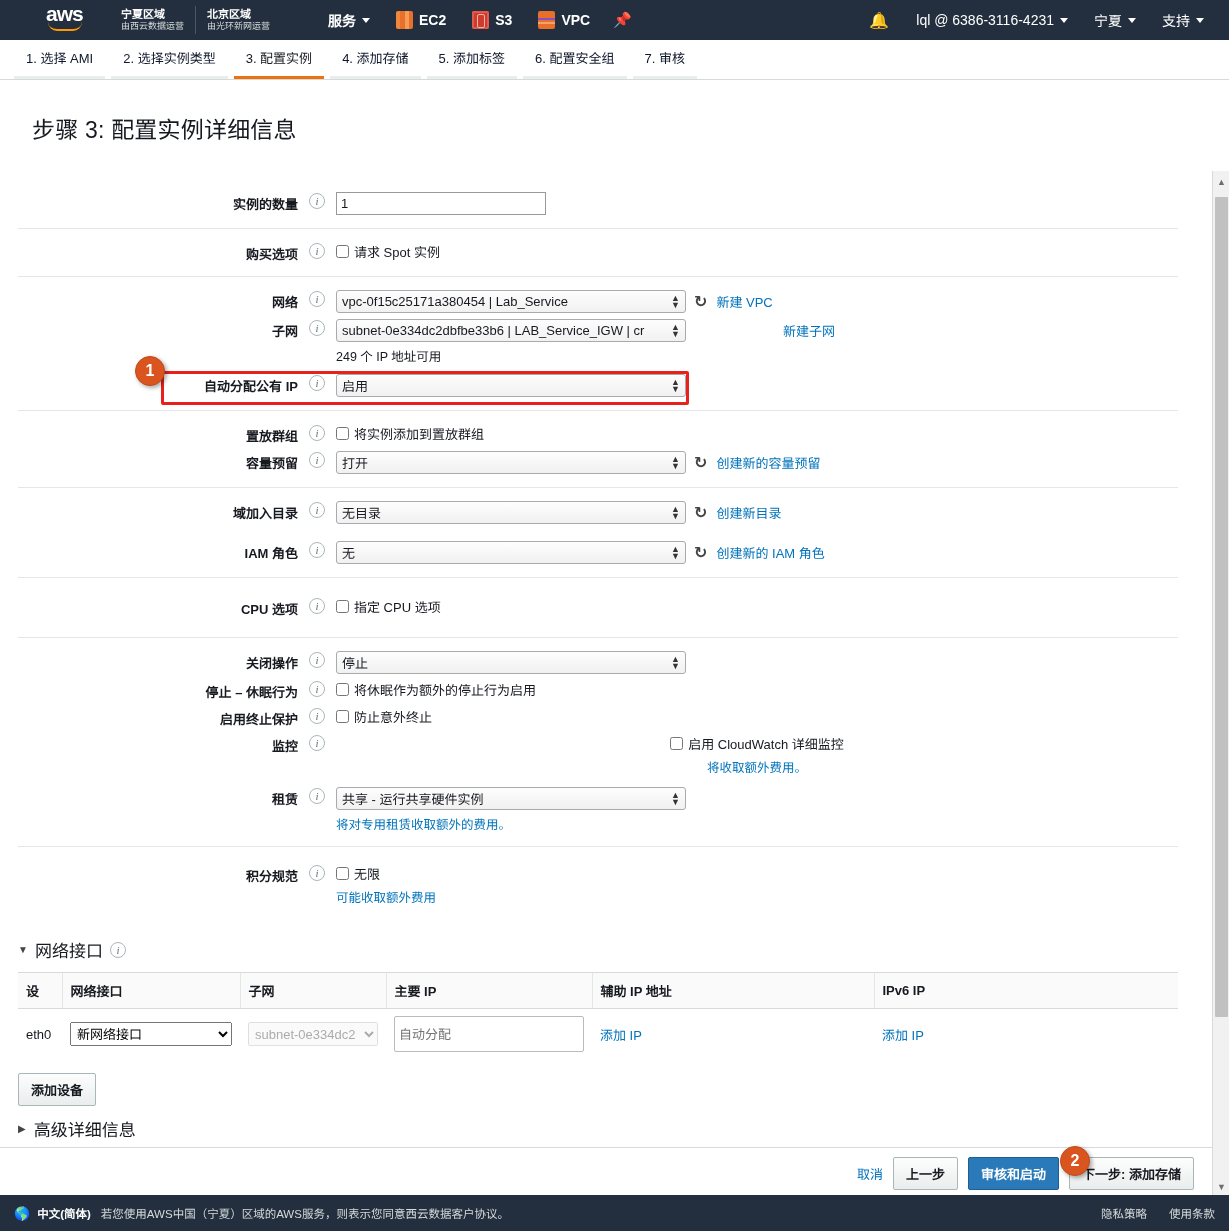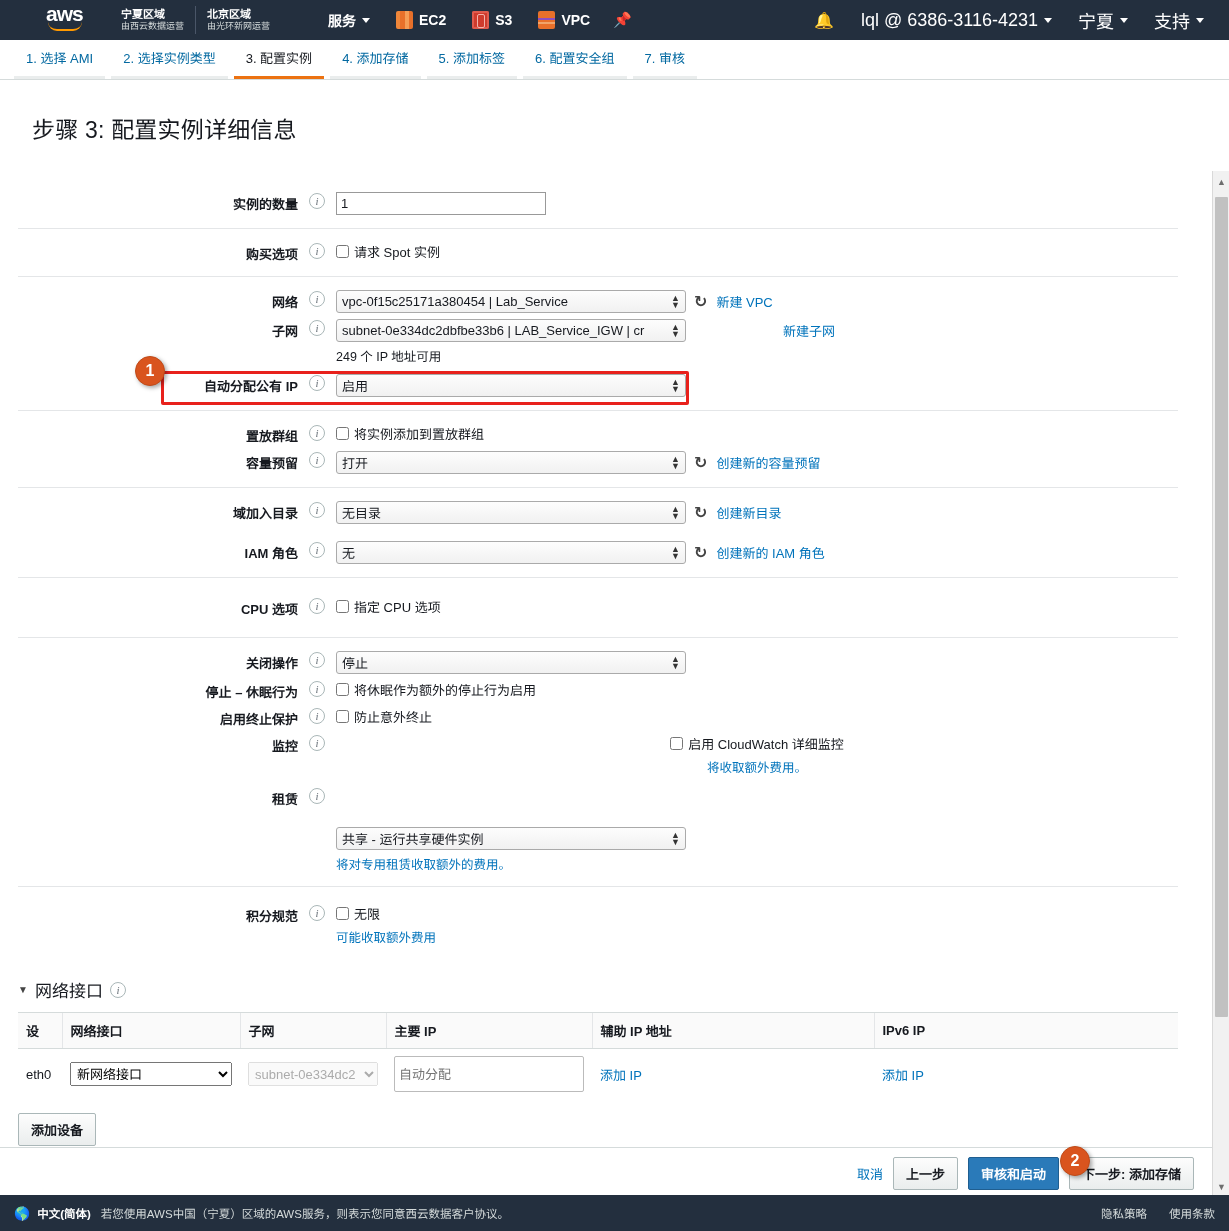--- a/index.html
+++ b/index.html
@@ -42,25 +42,25 @@
     box-shadow: inset 0 0 0 2px #e05b4d;
   }
   .svc-ico.s3::after{content:"";position:absolute;left:5px;top:3px;width:6px;height:12px;background:#cf3b2d;border:1px solid #f4b3ab;border-radius:2px;}
   .svc-ico.vpc { background:#e8702a; border-radius:2px; }
   .svc-ico.vpc::before{content:"";position:absolute;left:0;top:7px;width:17px;height:2px;background:#8c4fbf;}
   .svc-ico.vpc::after{content:"";position:absolute;left:0;top:11px;width:17px;height:2px;background:#f0a46a;}
 
   .pin { margin-left:10px; font-size:15px; color:#d5dbdb; cursor:pointer; }
   .nav-right { margin-left:auto; display:flex; align-items:center; padding-right:12px; }
   .nav-right .bell { font-size:16px; padding:0 14px; cursor:pointer; }
-  .nav-r-item { display:flex; align-items:center; gap:6px; padding:0 13px; font-size:18px; color:#fff; cursor:pointer; }
+  .nav-r-item { display:flex; align-items:center; gap:6px; padding:0 13px; font-size:14px; color:#fff; cursor:pointer; }
 
   
   .steps { display:flex; padding:0 14px; border-bottom:1px solid #d5dbdb; background:#fff; height:40px; align-items:flex-end; }
-  .step { font-size:13px; color:#0369a1; padding:0 12px 9px 12px; margin-right:6px; border-bottom:3px solid #eaeded; cursor:pointer; white-space:nowrap; }
+  .step { font-size:13px; color:#0f172a; padding:0 12px 9px 12px; margin-right:6px; border-bottom:3px solid #eaeded; cursor:pointer; white-space:nowrap; }
   .step.active { color:#16191f; border-bottom-color:#ec7211; }
 
   
   .page-head { padding:13px 14px 8px 14px; }
   .page-head h1 { margin:18px; font-size:23px; font-weight:400; color:#16191f; letter-spacing:0.2px; }
   .page-head p { margin:3px 0 0 0; font-size:12.5px; color:#16191f; }
 
   
   .content-wrap { position:relative; height:1028px; overflow:hidden; }
   .scrollbar { position:absolute; right:0; top:0; width:17px; height:100%; background:#f1f1f1; border-left:1px solid #d9d9d9; }
@@ -406,21 +406,21 @@
             <input type="checkbox" style="">
             <span>启用 CloudWatch 详细监控</span>
           </label>
           <div class="sub blue">将收取额外费用。</div>
         </div>
       </div>
 
       <div class="frow" style="padding-top:8px;">
         <div class="flabel">租赁</div>
         <div class="finfo"><span class="i-badge">i</span></div>
-        <div class="fctrl stack" style="align-items:flex-start;margin-top:40px;">
+        <div class="fctrl stack" style="align-items:flex-start;">
           <div class="sel thin">
             <span>共享 - 运行共享硬件实例</span>
             <span class="sarrow">▲<br>▼</span>
           </div>
           <div class="sub blue">将对专用租赁收取额外的费用。</div>
         </div>
       </div>
     </div>
 
     <div class="fgroup" style="padding:14px 0 16px 0;">

